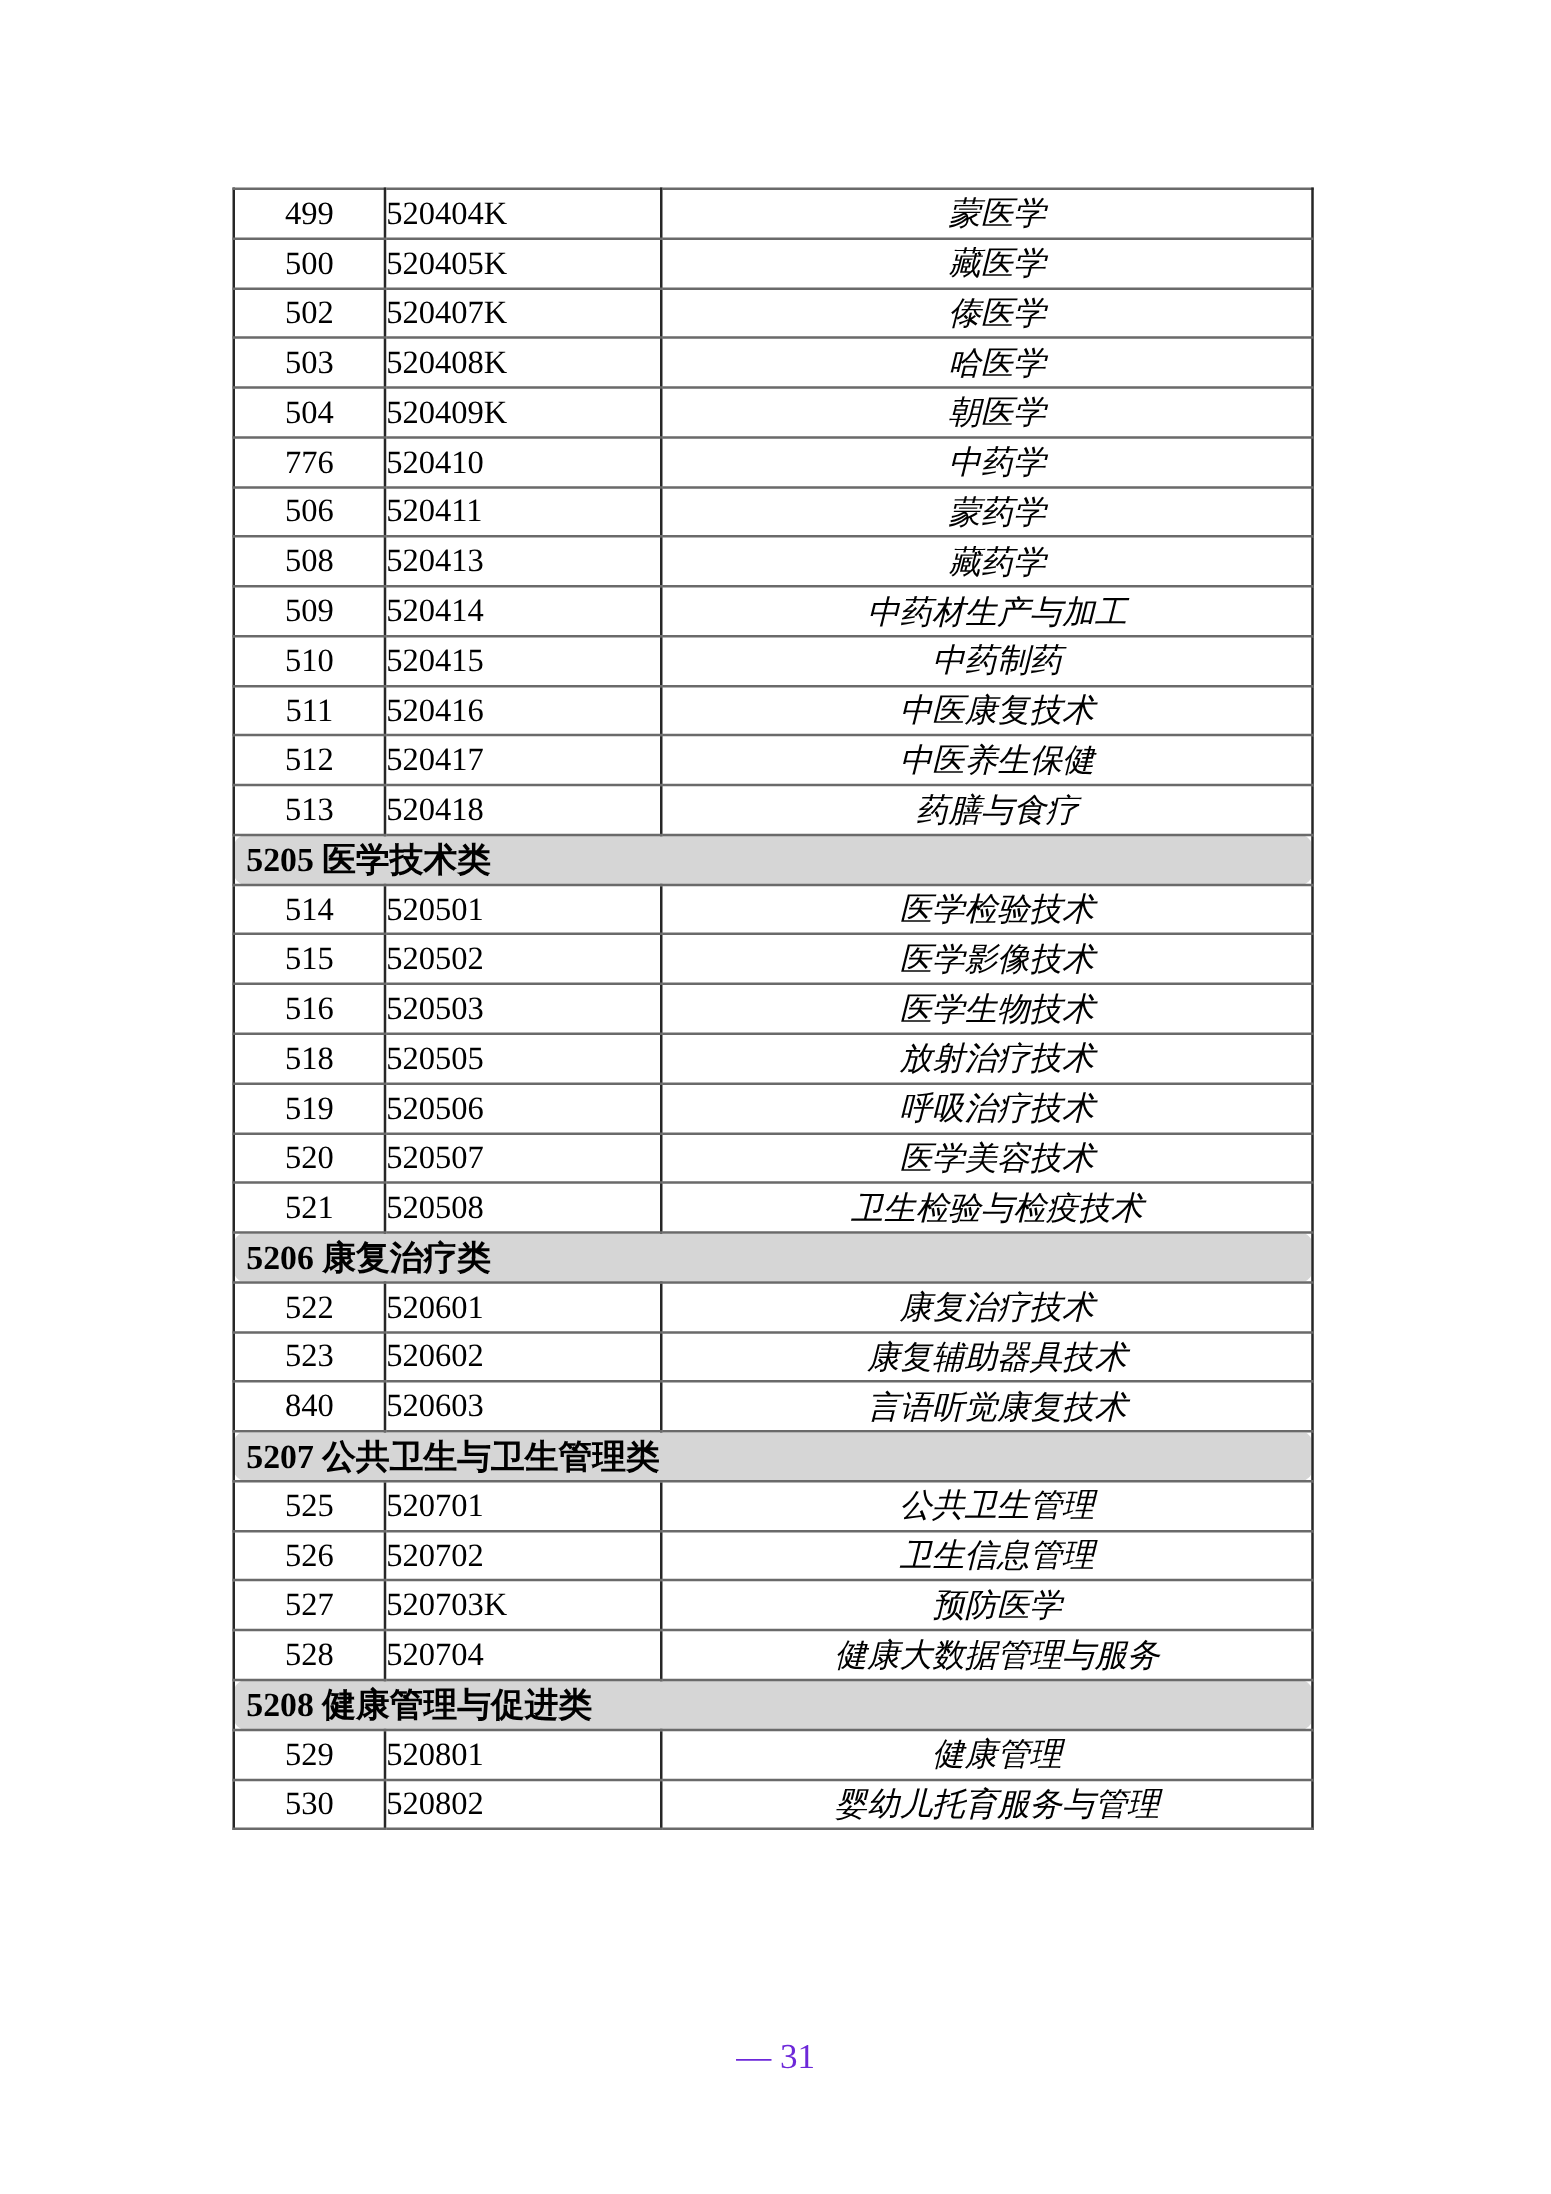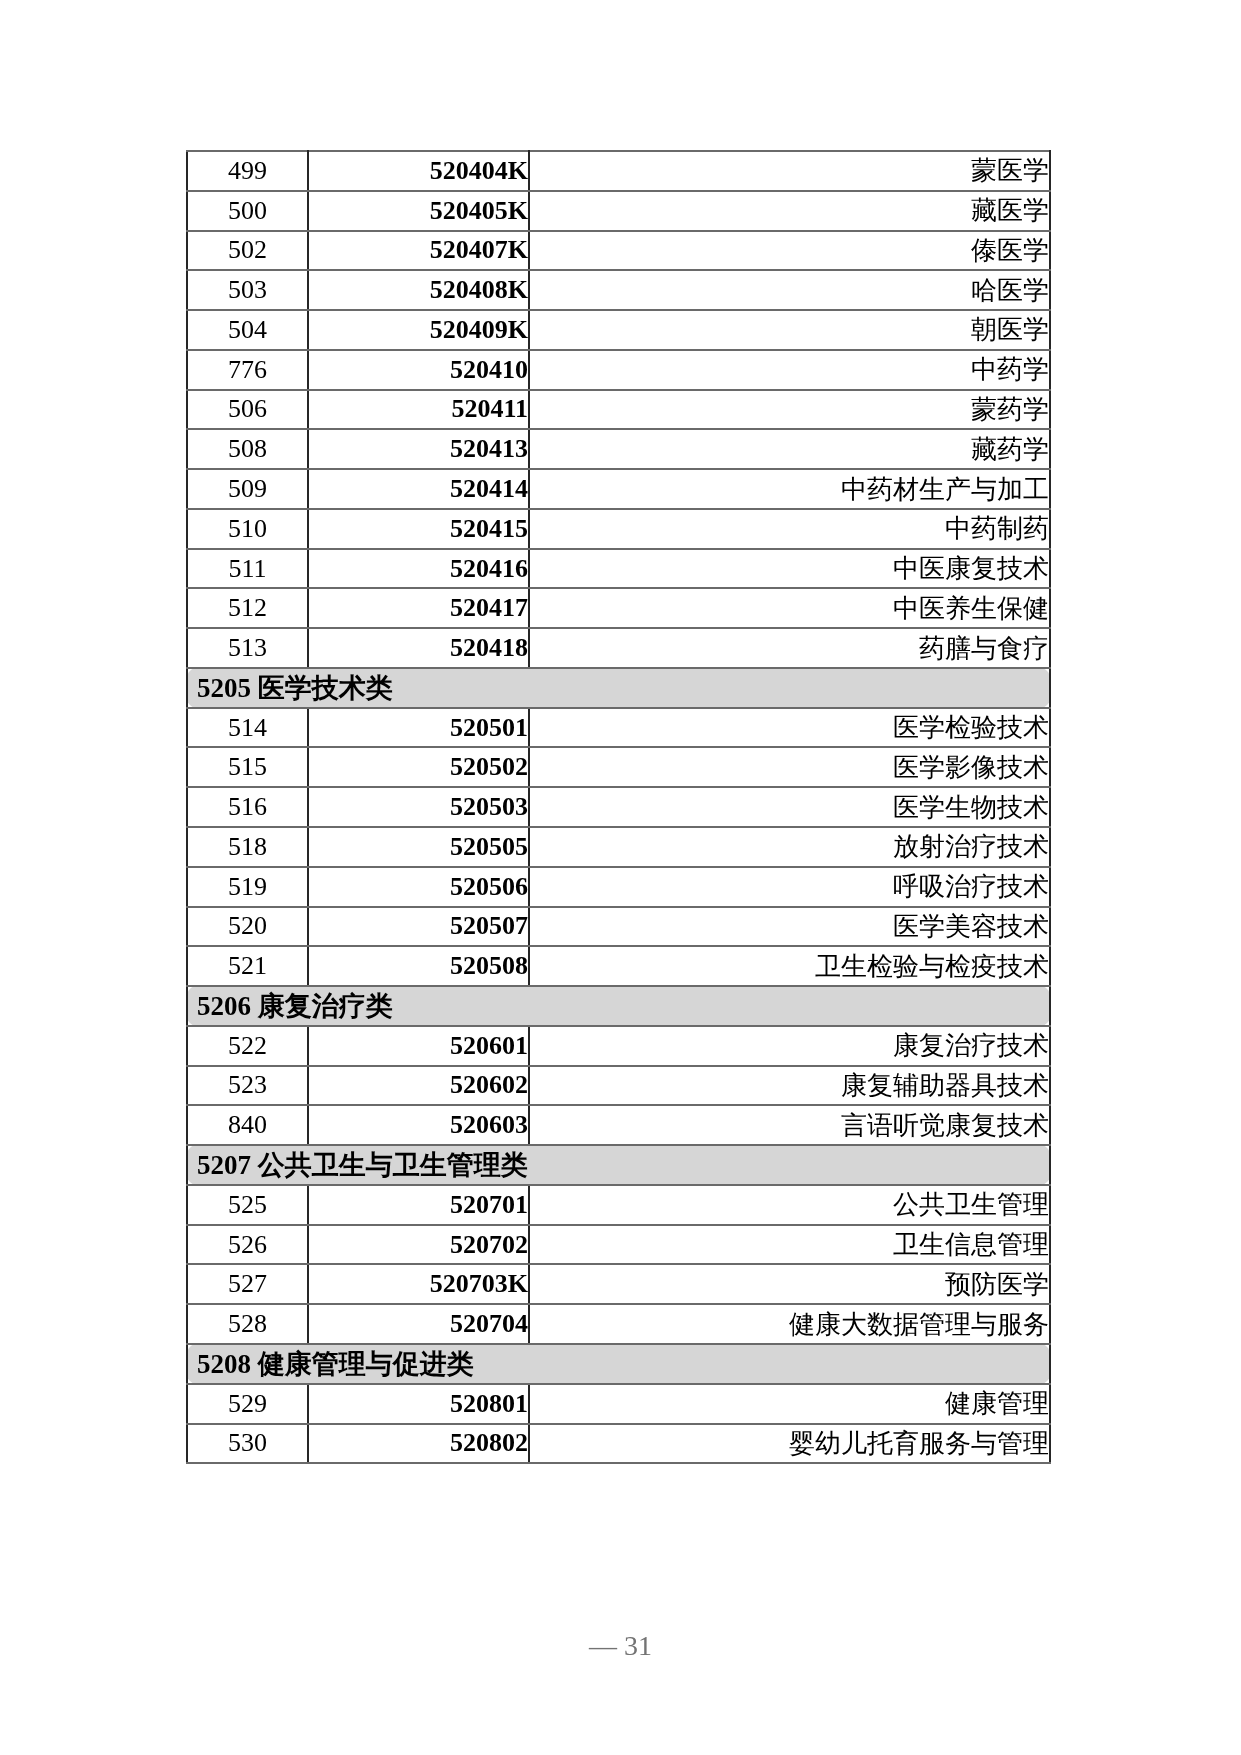--- a/index.html
+++ b/index.html
@@ -32,37 +32,37 @@
     font-size: 26px;
     vertical-align: middle;
     padding: 0;
     overflow: hidden;
     white-space: nowrap;
   }
   col.c-seq  { width: 121px; }
   col.c-code { width: 221px; }
   col.c-name { width: 521px; }
   td.seq-cell  { text-align: center; }
-  td.code-cell { text-align: right; font-weight: bold; }
-  td.name-cell { text-align: right; padding-left: 16px; }
+  td.code-cell { text-align: left; }
+  td.name-cell { text-align: center; padding-left: 16px; font-style: italic; }
   tr.section-row td {
     background: #d6d6d6;
     font-weight: bold;
     font-size: 27px;
     text-align: left;
     padding-left: 9px;
     border-radius: 10px;
   }
   .page-footer {
     position: absolute;
     left: 0; top: 1630px;
     width: 100%;
     text-align: center;
     font-size: 28px;
-    color: #737373;
+    color: #6d28d9;
   }
 </style>
 </head>
 <body>
 
 <table class="doc-table">
   <colgroup>
     <col class="c-seq">
     <col class="c-code">
     <col class="c-name">

